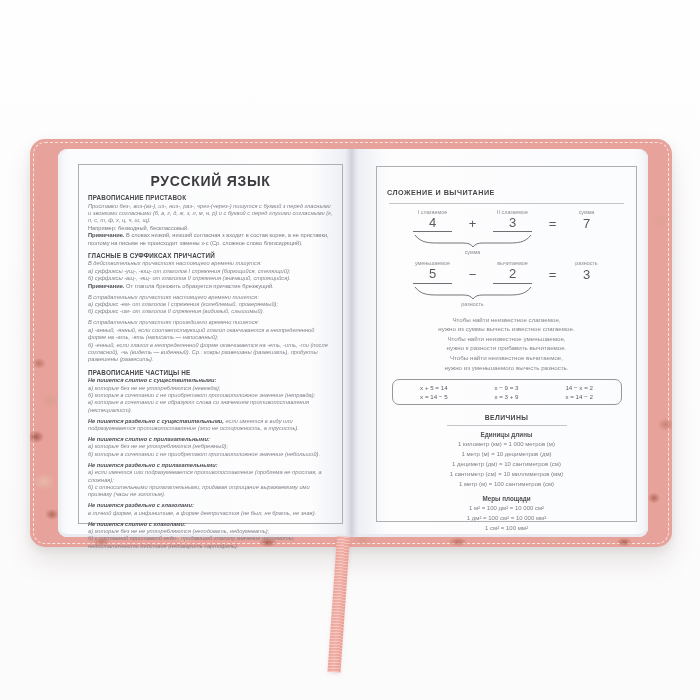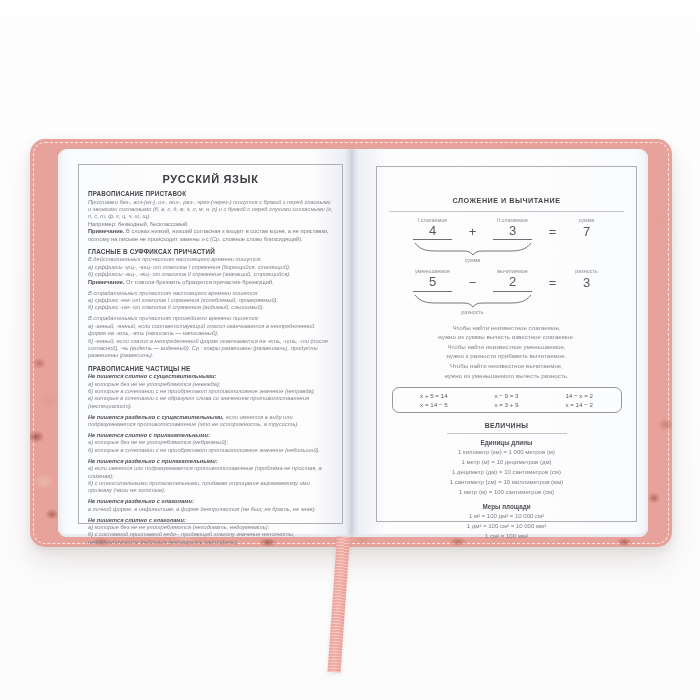--- a/index.html
+++ b/index.html
@@ -49,31 +49,31 @@
     background:linear-gradient(to left,#f2f3f7 0%,#fbfcfd 5%,#fdfdfe 88%,#edeff4 98%,#e4e7ed 100%);
     box-shadow:inset 0 -3px 0 #e9ebf0, inset -3px 0 0 #eef0f4;
   }
   .gutter{position:absolute;left:315px;top:10px;width:14px;height:388px;pointer-events:none;
     background:linear-gradient(to right,rgba(0,0,0,0) 0%,rgba(96,102,128,.10) 35%,rgba(96,102,128,.17) 50%,rgba(96,102,128,.08) 65%,rgba(0,0,0,0) 100%);
   }
   .frame{position:absolute;border:1px solid #aeaeb3;}
   .frame-left{left:20px;right:9px;top:15px;bottom:13px;padding:5px 9px 4px;}
   .frame-right{left:24px;right:11px;top:17px;bottom:15px;padding:5px 10px 4px;}
 
-  .pg-title{text-align:center;font-weight:bold;font-size:11px;letter-spacing:.7px;color:#3c3c40;margin:3px 0 4px;}
+  .pg-title{text-align:center;font-weight:bold;font-size:14px;letter-spacing:.7px;color:#3c3c40;margin:3px 0 4px;}
   .sec-h{font-weight:bold;font-size:6.3px;letter-spacing:.2px;color:#46464a;margin:5px 0 1.5px;}
   .ln{font-size:5.7px;line-height:1.3;color:#82828a;}
   .it{font-style:italic;}
   .rm{font-style:normal;color:#797980;}
   .gap{margin-top:3.5px;}
   .ld{font-weight:bold;color:#505057;}
   .ld.b{font-style:normal;}
   .ld.bi{font-style:italic;}
 
-  .sub-title{text-align:center;font-weight:bold;font-size:7.2px;letter-spacing:.5px;color:#46464a;margin-top:24px;}
+  .sub-title{font-weight:bold;font-size:7.2px;letter-spacing:.5px;color:#46464a;margin-top:16px;}
   .hr{border-top:1px solid #c6c6ca;margin:6px 2px 2px;}
   .eq-grid{display:grid;grid-template-columns:58px 22px 58px 22px 46px;justify-items:center;align-items:end;width:206px;margin:5px auto 0;}
   .eq-lab{font-size:5.4px;color:#8d8d93;grid-row:1;white-space:nowrap;}
   .eq-num,.eq-op{font-size:13px;color:#58585e;grid-row:2;line-height:1.25;}
   .eq-num.u{border-bottom:1px solid #6f6f75;padding:0 16px;}
   .g1{grid-column:1}.g2{grid-column:2}.g3{grid-column:3}.g4{grid-column:4}.g5{grid-column:5}
   .brace{grid-row:3;grid-column:1/4;margin-top:1px;}
   .brace-lab{grid-row:4;grid-column:1/4;font-size:5.4px;color:#8d8d93;margin-top:1px;}
 
   .rules{margin-top:8px;text-align:center;}

